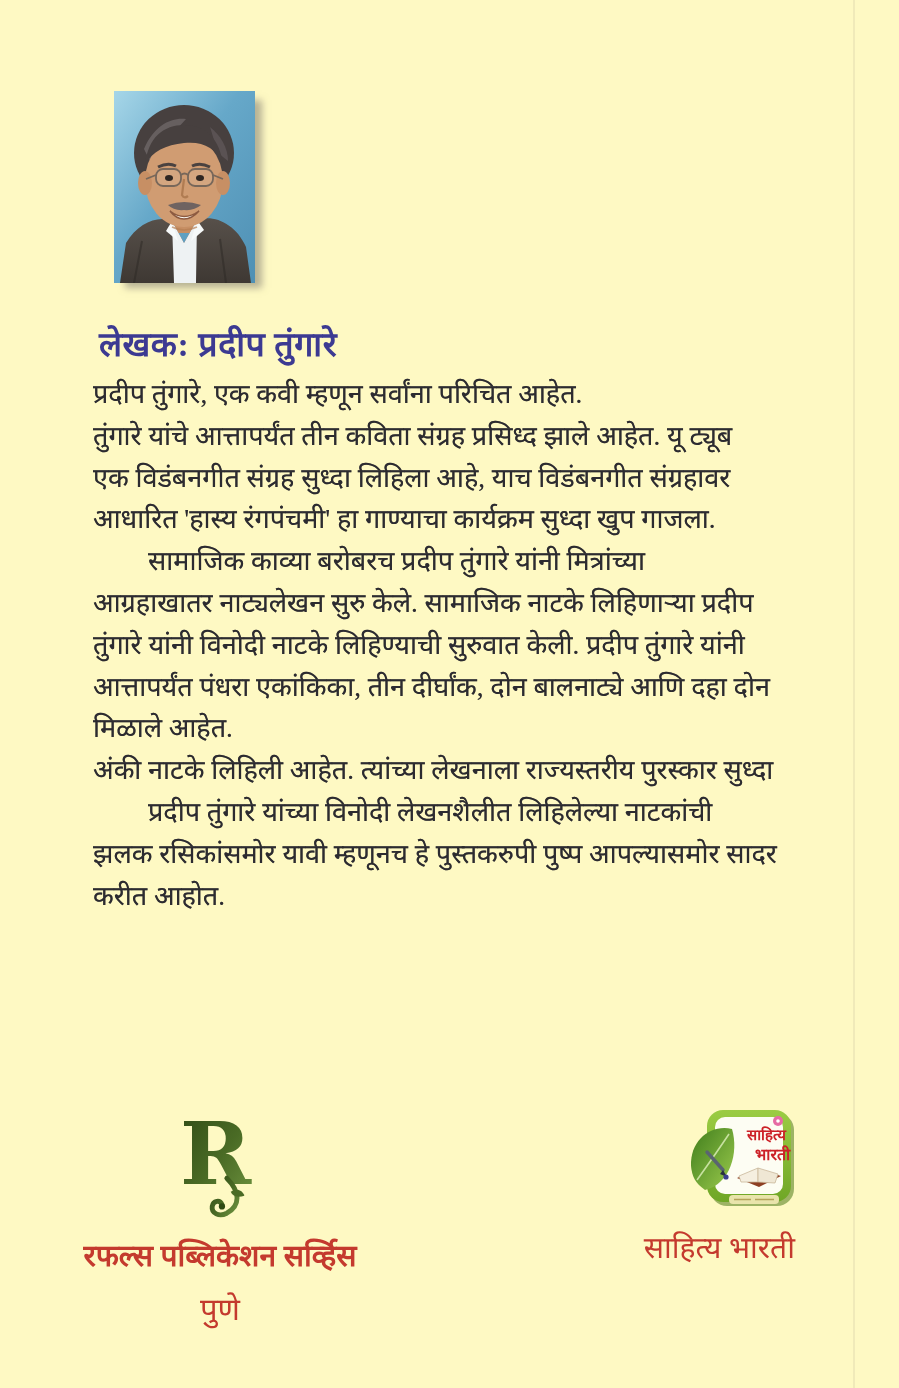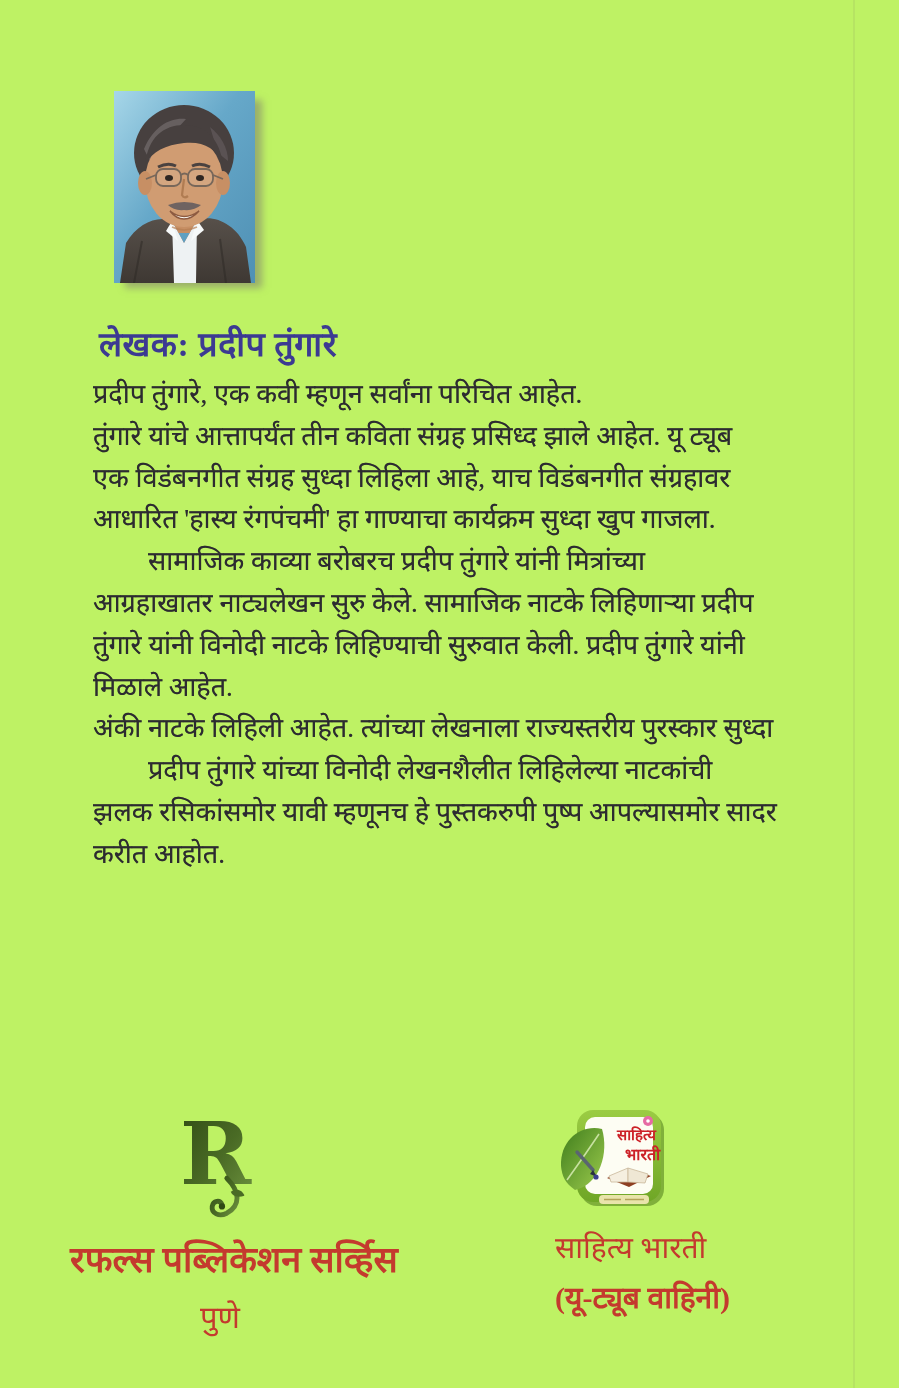--- a/index.html
+++ b/index.html
@@ -2,21 +2,21 @@
 <html><head>
 <meta charset="utf-8">
 <style>
   * { margin: 0; padding: 0; box-sizing: border-box; }
   html, body { background: #e8e8e8; }
   .page {
     position: relative;
     width: 899px;
     height: 1388px;
     margin: 0 auto;
-    background: #bef264;
+    background: #fef9c3;
     overflow: hidden;
     font-family: "Liberation Serif", "DejaVu Serif", serif;
   }
   
   .scan-line {
     position: absolute;
     left: 853px; top: 0;
     width: 2px; height: 100%;
     background: rgba(120,110,100,0.10);
   }
@@ -57,36 +57,36 @@
   
   .publisher-block {
     position: absolute;
     left: 70px; top: 1110px;
     width: 300px;
     text-align: center;
   }
   .publisher-logo { display: inline-block; width: 88px; height: 112px; }
   .publisher-name {
     margin-top: 8px;
-    font-size: 36px;
+    font-size: 30px;
     font-weight: bold;
     color: #c43a2e;
     white-space: nowrap;
   }
   .publisher-city {
     margin-top: 12px;
     font-size: 31px;
     font-weight: normal;
     color: #c43a2e;
   }
   .channel-block {
     position: absolute;
     left: 555px; top: 1108px;
     width: 240px;
-    text-align: left;
+    text-align: right;
   }
   .channel-logo { display: inline-block; width: 110px; height: 104px; }
   .channel-name {
     margin-top: 10px;
     font-size: 30px;
     font-weight: normal;
     color: #c43a2e;
     white-space: nowrap;
   }
   .channel-subtitle {
@@ -163,20 +163,21 @@
   <div class="heading">लेखक: प्रदीप तुंगारे</div>
 
   <div class="body-text">
     <div class="line">प्रदीप तुंगारे, एक कवी म्हणून सर्वांना परिचित आहेत.</div>
     <div class="line">तुंगारे यांचे आत्तापर्यंत तीन कविता संग्रह प्रसिध्द झाले आहेत. यू ट्यूब</div>
     <div class="line">एक विडंबनगीत संग्रह सुध्दा लिहिला आहे, याच  विडंबनगीत संग्रहावर</div>
     <div class="line">आधारित 'हास्य रंगपंचमी' हा गाण्याचा कार्यक्रम सुध्दा खुप गाजला.</div>
     <div class="line indent">सामाजिक काव्या बरोबरच प्रदीप तुंगारे यांनी मित्रांच्या</div>
     <div class="line">आग्रहाखातर नाट्यलेखन सुरु केले. सामाजिक नाटके लिहिणाऱ्या प्रदीप</div>
     <div class="line">तुंगारे यांनी विनोदी नाटके लिहिण्याची सुरुवात केली.  प्रदीप तुंगारे यांनी</div>
+    <div class="line">आत्तापर्यंत पंधरा एकांकिका, तीन दीर्घांक, दोन बालनाट्ये आणि दहा दोन</div>
     <div class="line">मिळाले आहेत.</div>
     <div class="line">अंकी नाटके लिहिली आहेत. त्यांच्या लेखनाला राज्यस्तरीय पुरस्कार सुध्दा</div>
     <div class="line indent">प्रदीप तुंगारे यांच्या विनोदी लेखनशैलीत लिहिलेल्या नाटकांची</div>
     <div class="line">झलक रसिकांसमोर यावी म्हणूनच हे पुस्तकरुपी पुष्प आपल्यासमोर सादर</div>
     <div class="line">करीत आहोत.</div>
   </div>
 
   <div class="publisher-block">
     <svg class="publisher-logo" viewBox="0 0 90 115">
       <defs>
@@ -236,15 +237,14 @@
         <path d="M38,62 L42,69 L35,66 Z" fill="#283040"></path>
         <circle cx="41" cy="69" r="2.6" fill="#3b3f8f"></circle>
       </g>
 
       <g>
         <rect x="44" y="87" width="50" height="9" rx="4" fill="#e9e4ab"></rect>
         <path d="M49,91.5 H66 M70,91.5 H89" stroke="#b4a35a" stroke-width="1.4"></path>
       </g>
     </svg>
     <div class="channel-name">साहित्य भारती</div>
-    <div class="channel-subtitle">(यू-ट्यूब वाहिनी)</div>
   </div>
 </div>
 
 </body></html>

